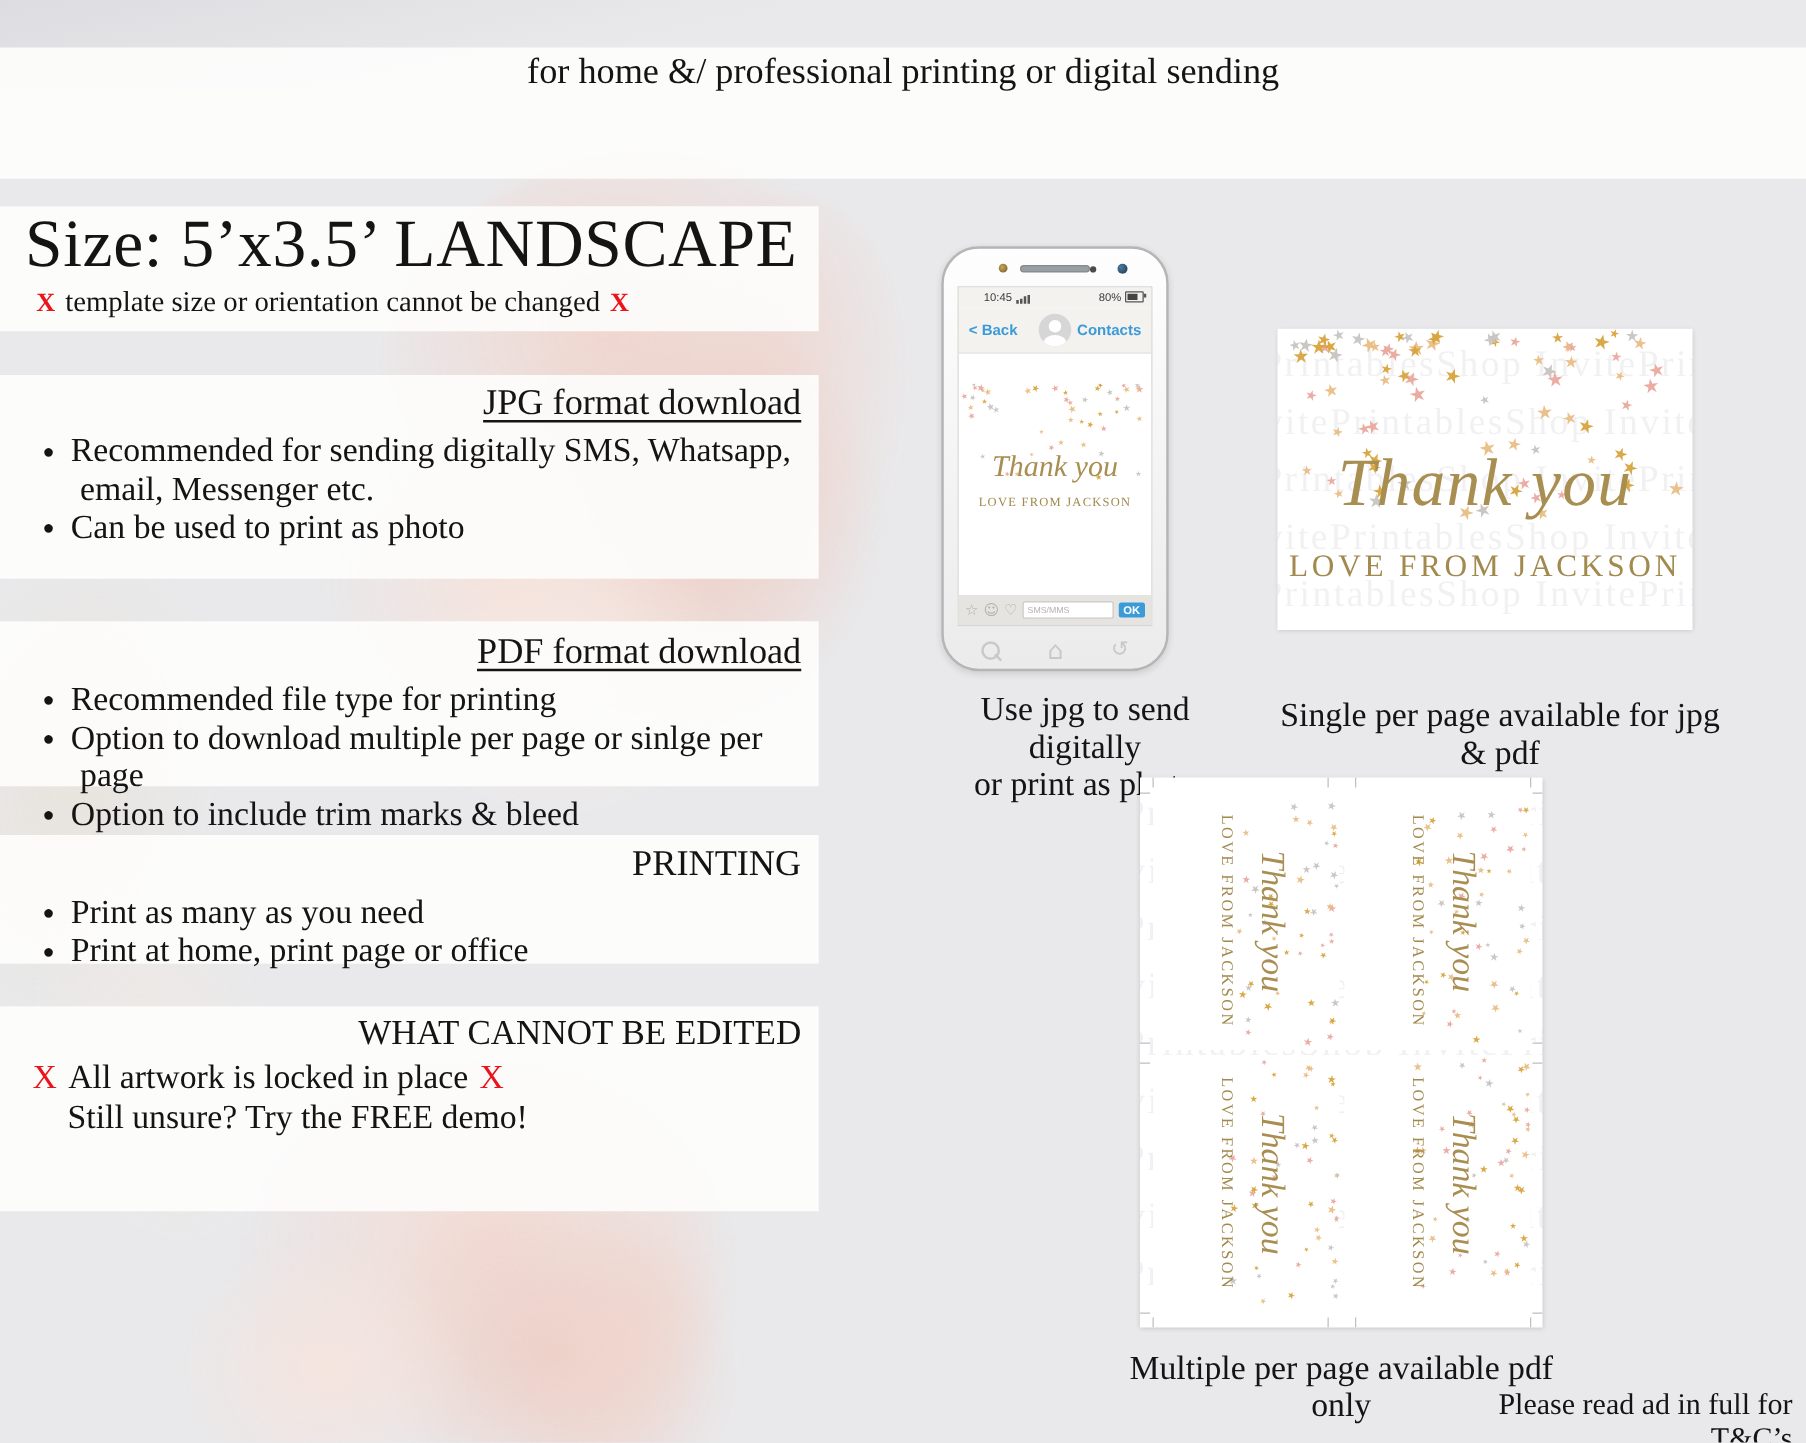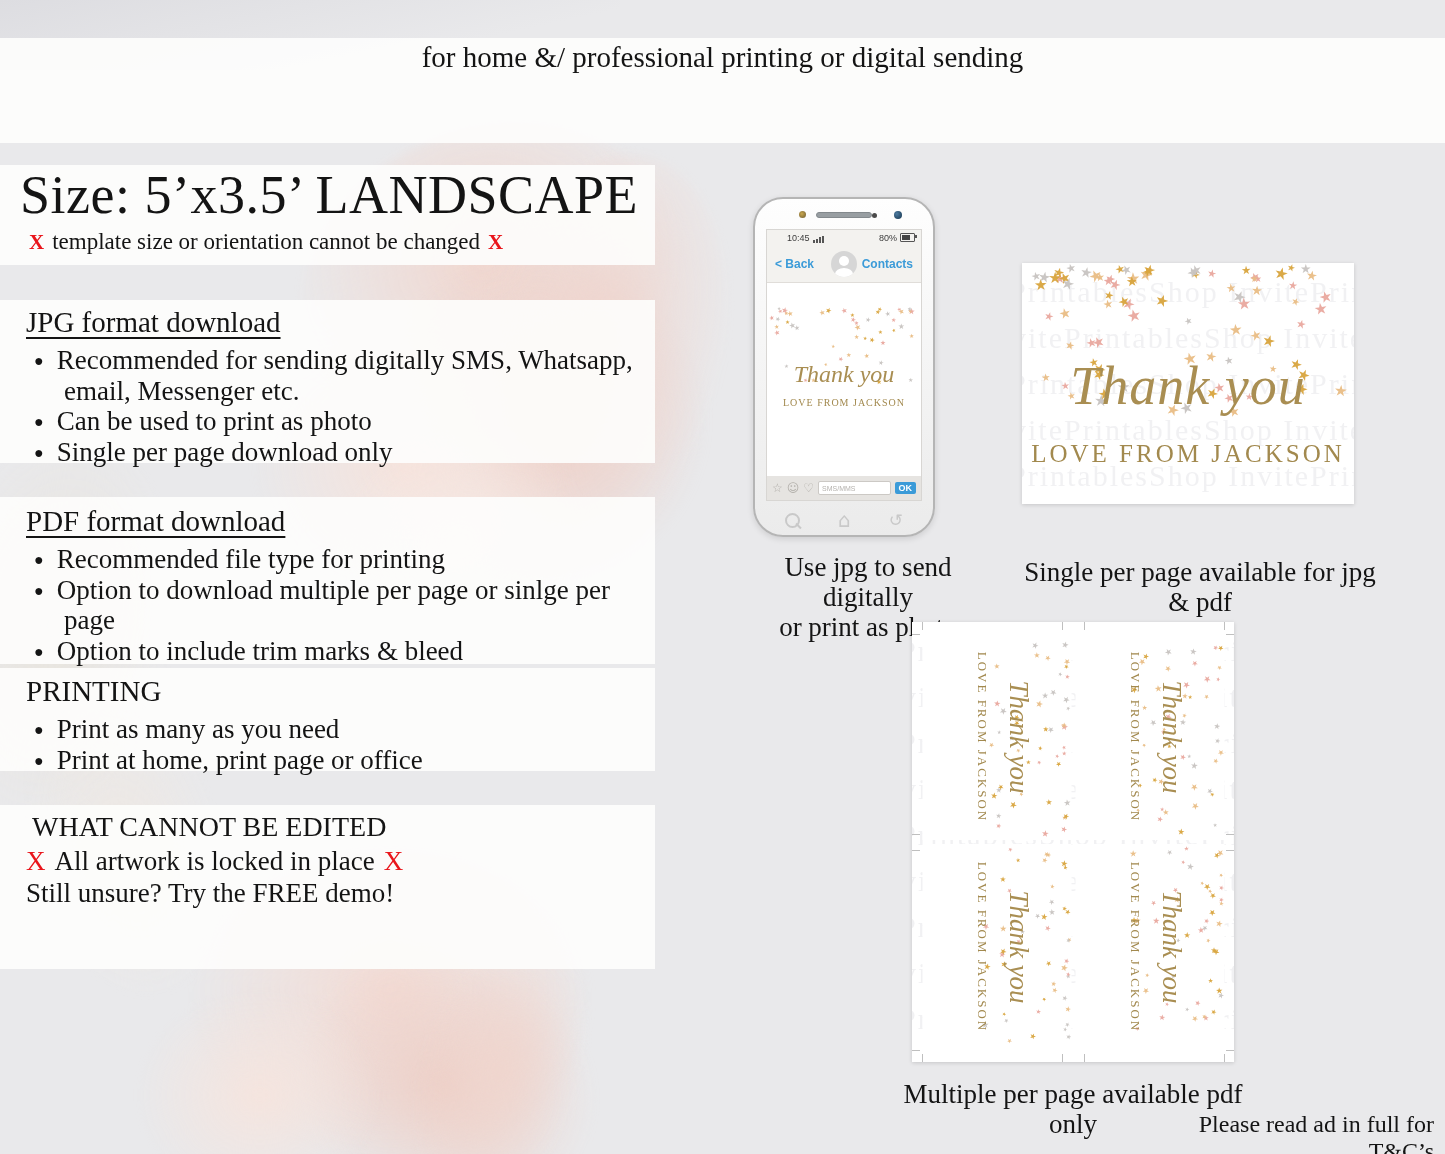--- a/index.html
+++ b/index.html
@@ -36,33 +36,33 @@
   .band{position:absolute;left:0;width:655px;background:rgba(253,253,252,.92);box-sizing:border-box;}
   .top-band{width:1445px;top:38px;height:105px;text-align:center;}
   .h-title{font-size:34px;letter-spacing:1.5px;padding-top:9px;}
   .h-sub{font-size:29px;margin-top:3px;}
   .size-band{top:165px;height:100px;padding:2px 0 0 20px;}
   .size-title{font-size:54px;letter-spacing:.5px;line-height:1.05;}
   .xline{font-size:23px;margin:5px 0 0 9px;}
   .xline .x{font-size:21px;}
   .x{color:var(--red);font-weight:bold;}
   .jpg-band{top:300px;height:163px;padding:7px 14px 0 26px;}
-  .pdf-band{top:497px;height:167px;padding:9px 14px 0 26px;}
+  .pdf-band{top:497px;height:132px;padding:9px 14px 0 26px;}
   .print-band{top:668px;height:103px;padding:8px 14px 0 26px;}
   .edit-band{top:805px;height:164px;padding:7px 14px 0 26px;}
-  .sec-h{font-size:29px;line-height:1.1;}
+  .sec-h{font-size:29px;line-height:1.1;text-align:right;}
   .sec-h.u{text-decoration:underline;text-underline-offset:5px;}
   ul.bullets{list-style:none;margin:6px 0 0;padding:0 0 0 4px;font-size:27px;line-height:1.14;}
   ul.bullets li{padding-left:34px;text-indent:-30px;}
   ul.bullets li::before{content:"●";font-size:16px;vertical-align:3px;padding-right:13px;}
   .xrow{font-size:27px;line-height:1.18;}
   .xrow .x{font-weight:normal;}
   .xrow .xt{padding:0 9px;}
   .edit-band .sec-h{padding-left:6px;font-size:28px;margin-bottom:3px;}
-  .plain{font-size:27px;line-height:1.18;}
+  .plain{font-size:27px;line-height:1.18;margin-left:28px;}
   
   .caption{position:absolute;font-size:27px;line-height:1.12;}
   .cap-phone{left:742px;top:552px;width:252px;text-align:center;}
   .cap-single{left:1024px;top:557px;width:352px;text-align:center;}
   .cap-multi{left:903px;top:1079px;width:340px;text-align:center;}
   .cap-terms{left:1180px;top:1111px;width:254px;text-align:right;font-size:24px;}
   
   .phone{position:absolute;left:753px;top:197px;width:182px;height:340px;box-sizing:border-box;
          background:linear-gradient(180deg,#fefefe,#ebebeb);border:2px solid #b5b5b5;
          border-radius:30px;box-shadow:0 2px 6px rgba(0,0,0,.12);}
@@ -157,21 +157,20 @@
   <section class="band size-band">
     <div class="size-title">Size: 5’x3.5’ LANDSCAPE</div>
     <div class="xline"><span class="x">X</span><span class="xt" style="padding:0 8px;">template size or orientation cannot be changed</span><span class="x">X</span></div>
   </section>
 
   <section class="band jpg-band">
     <div class="sec-h u">JPG format download</div>
     <ul class="bullets">
       <li>Recommended for sending digitally SMS, Whatsapp, email, Messenger etc.</li>
       <li>Can be used to print as photo</li>
-      <li>Single per page download only</li>
     </ul>
   </section>
 
   <section class="band pdf-band">
     <div class="sec-h u">PDF format download</div>
     <ul class="bullets">
       <li>Recommended file type for printing</li>
       <li>Option to download multiple per page or sinlge per page</li>
       <li>Option to include trim marks &amp; bleed</li>
     </ul>

